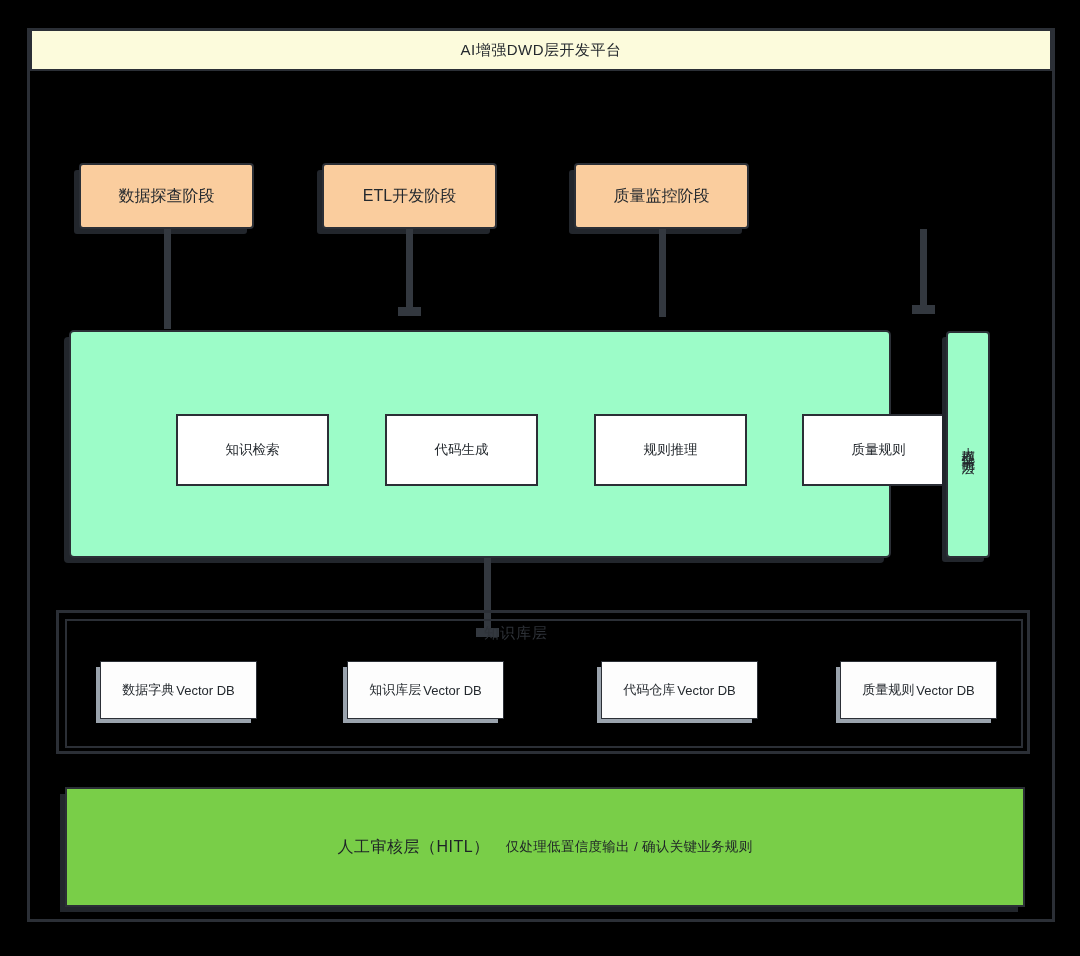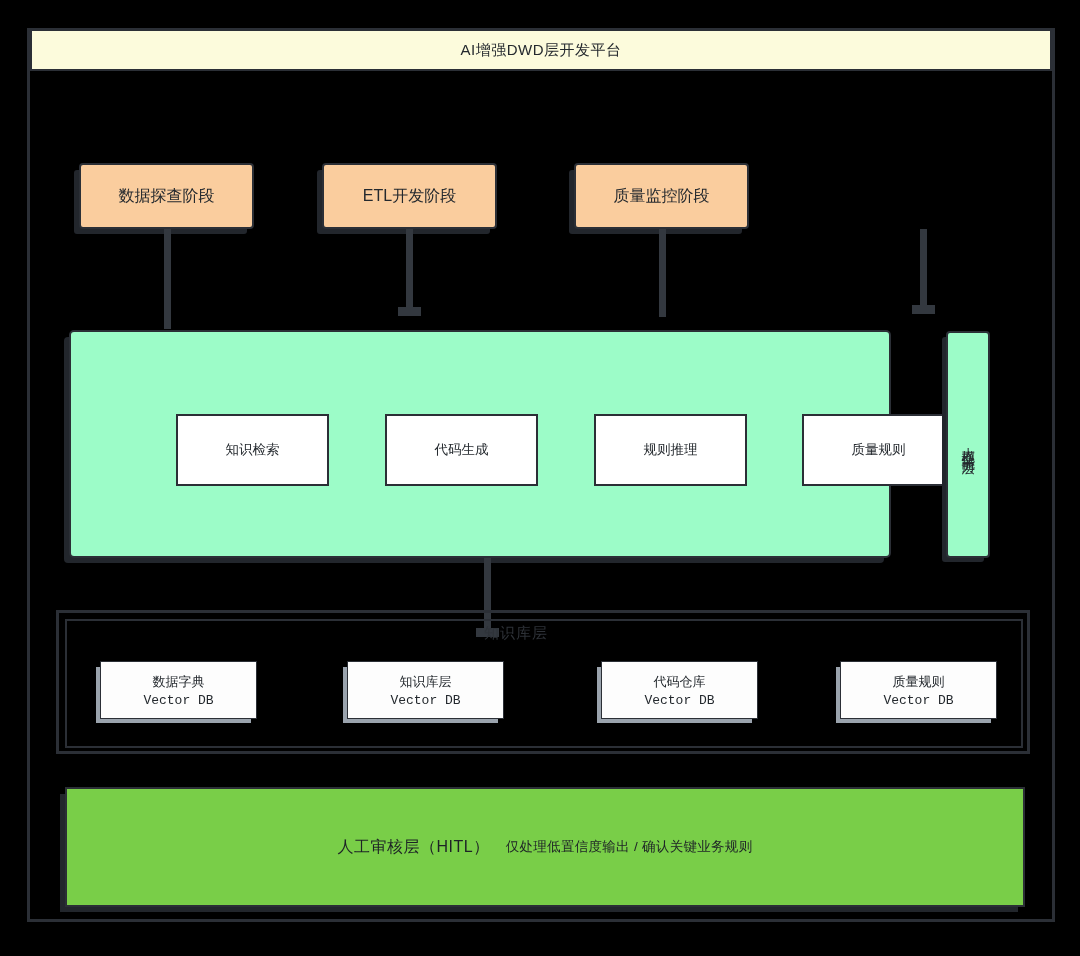--- a/index.html
+++ b/index.html
@@ -193,27 +193,25 @@
 
   .kb-box {
     position: absolute;
     top: 661px;
     width: 157px;
     height: 58px;
     background: #fdfdfd;
     border: 1.5px solid #2b2f36;
     box-shadow: -5px 5px 0 -1px #9aa3ad;
     display: flex;
-    flex-direction: column;
     align-items: center;
     justify-content: center;
     gap: 2px;
     font-size: 13px;
     color: #24292e;
-    font-family: Liberation Mono, monospace;
   }
   .kb-box .kb-sub { font-size: 13px; color: #24292e; }
   .kb-1 { left: 100px; }
   .kb-2 { left: 347px; }
   .kb-3 { left: 601px; }
   .kb-4 { left: 840px; }
 
   
   .hitl-layer {
     position: absolute;

